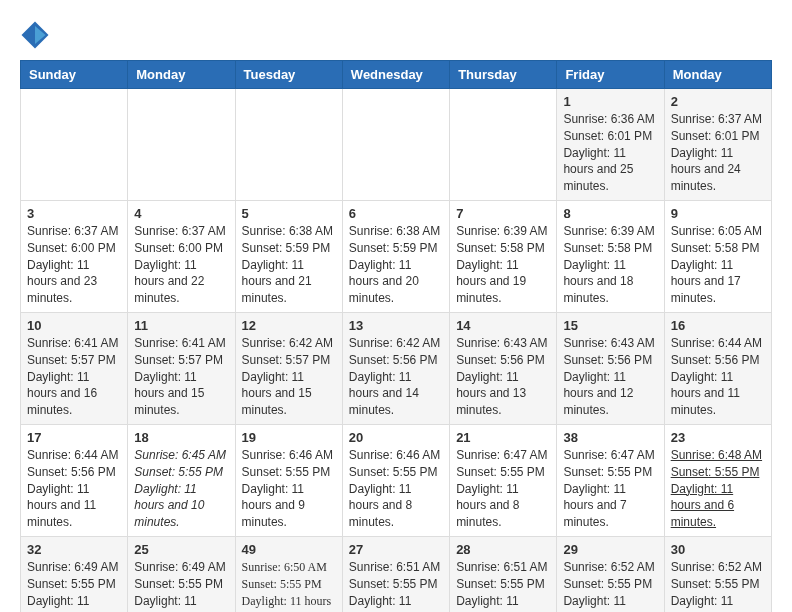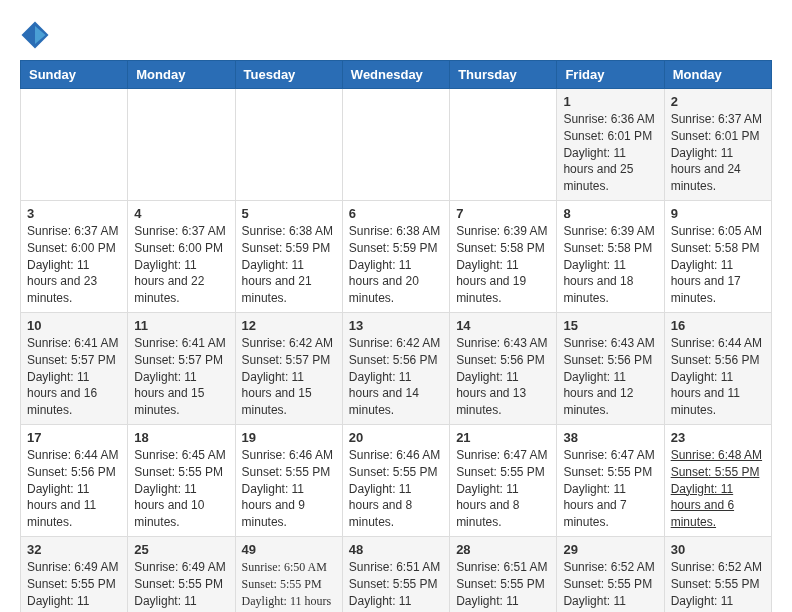--- a/index.html
+++ b/index.html
@@ -238,21 +238,21 @@
       </tr>
       <tr>
         <td>
           <span class="day-num">17</span>
           <div class="cell-content" style="white-space: pre-line;">Sunrise: 6:44 AM
 Sunset: 5:56 PM
 Daylight: 11 hours and 11 minutes.</div>
         </td>
         <td>
           <span class="day-num">18</span>
-          <div class="cell-content" style="white-space: pre-line;">Sunrise: 6:45 AM
+          <div class="cell-content" style="white-space: pre-line; font-style: italic;">Sunrise: 6:45 AM
 Sunset: 5:55 PM
 Daylight: 11 hours and 10 minutes.</div>
         </td>
         <td>
           <span class="day-num">19</span>
           <div class="cell-content" style="white-space: pre-line;">Sunrise: 6:46 AM
 Sunset: 5:55 PM
 Daylight: 11 hours and 9 minutes.</div>
         </td>
         <td>
@@ -293,21 +293,21 @@
 Sunset: 5:55 PM
 Daylight: 11 hours and 5 minutes.</div>
         </td>
         <td>
           <span class="day-num">49</span>
           <div class="cell-content" style="white-space: pre-line; font-family: Liberation Serif, serif;">Sunrise: 6:50 AM
 Sunset: 5:55 PM
 Daylight: 11 hours and 4 minutes.</div>
         </td>
         <td>
-          <span class="day-num">48</span>
+          <span class="day-num">27</span>
           <div class="cell-content" style="white-space: pre-line;">Sunrise: 6:51 AM
 Sunset: 5:55 PM
 Daylight: 11 hours and 4 minutes.</div>
         </td>
         <td>
           <span class="day-num">28</span>
           <div class="cell-content" style="white-space: pre-line;">Sunrise: 6:51 AM
 Sunset: 5:55 PM
 Daylight: 11 hours and 3 minutes.</div>
         </td>

